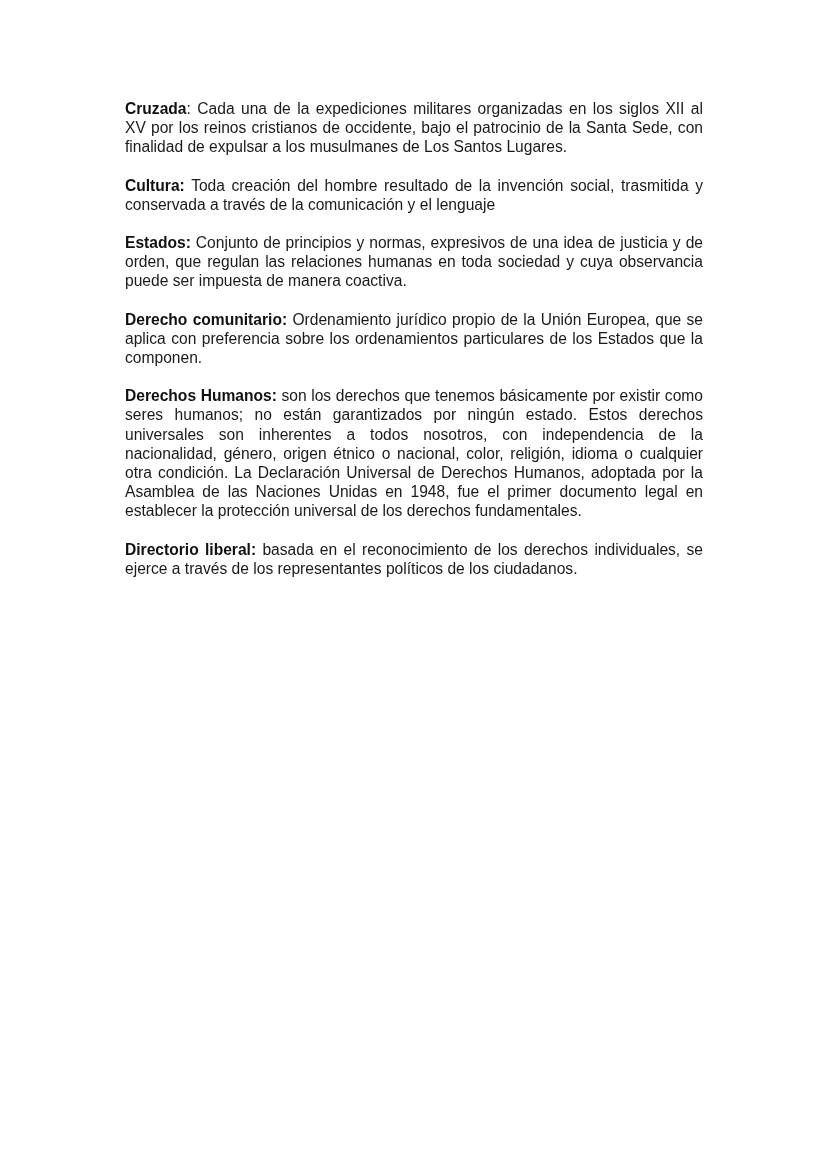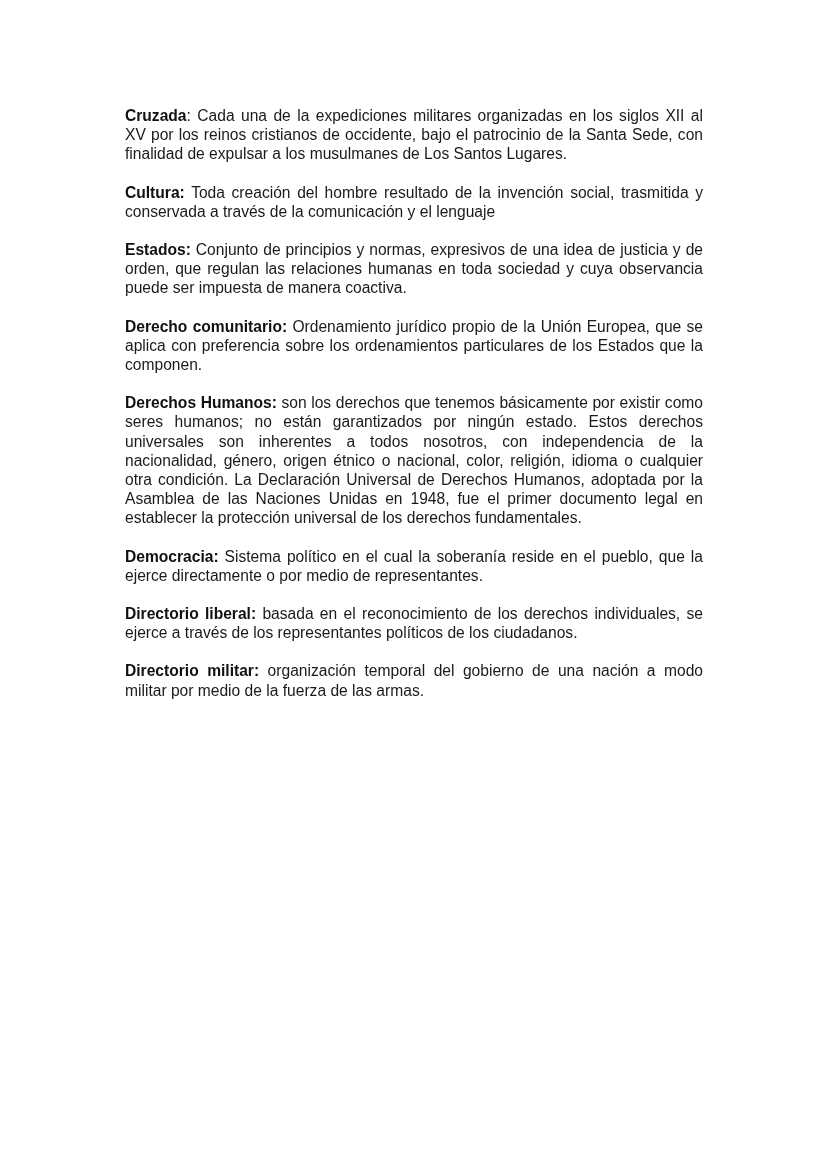--- a/index.html
+++ b/index.html
@@ -17,21 +17,21 @@
       position: absolute;
       left: 125px;
       top: 99px;
       width: 578px;
       font-family: "Liberation Sans", sans-serif;
       font-size: 15.6px;
       line-height: 19.2px;
       color: #1a1a1a;
     }
     .entry {
-      margin: 7px 0 19px 0;
+      margin: 0 0 19px 0;
       text-align: justify;
     }
     .term {
       font-weight: bold;
       color: #111111;
     }
   </style>
 </head>
 <body>
 
@@ -41,22 +41,20 @@
 
   <p class="entry"><span class="term">Cultura:</span><span> Toda creación del hombre resultado de la invención social, trasmitida y conservada a través de la comunicación y el lenguaje</span></p>
 
   <p class="entry"><span class="term">Estados:</span><span> Conjunto de principios y normas, expresivos de una idea de justicia y de orden, que regulan las relaciones humanas en toda sociedad y cuya observancia puede ser impuesta de manera coactiva.</span></p>
 
   <p class="entry"><span class="term">Derecho comunitario:</span><span> Ordenamiento jurídico propio de la Unión Europea, que se aplica con preferencia sobre los ordenamientos particulares de los Estados que la componen.</span></p>
 
 
   <p class="entry"><span class="term">Derechos Humanos:</span><span> son los derechos que tenemos básicamente por existir como seres humanos; no están garantizados por ningún estado. Estos derechos universales son inherentes a todos nosotros, con independencia de la nacionalidad, género, origen étnico o nacional, color, religión, idioma o cualquier otra condición. La Declaración Universal de Derechos Humanos, adoptada por la Asamblea de las Naciones Unidas en 1948, fue el primer documento legal en establecer la protección universal de los derechos fundamentales.</span></p>
 
-  <p class="entry"><span class="term">Democracia:</span><span> Sistema político en el cual la soberanía reside en el pueblo, que la ejerce directamente o por medio de representantes.</span></p>
 
   <p class="entry"><span class="term">Directorio liberal:</span><span> basada en el reconocimiento de los derechos individuales, se ejerce a través de los representantes políticos de los ciudadanos.</span></p>
 
-  <p class="entry"><span class="term">Directorio militar:</span><span> organización temporal del gobierno de una nación a modo militar por medio de la fuerza de las armas.</span></p>
 
 
 
 
 </div>
 
 </body></html>

